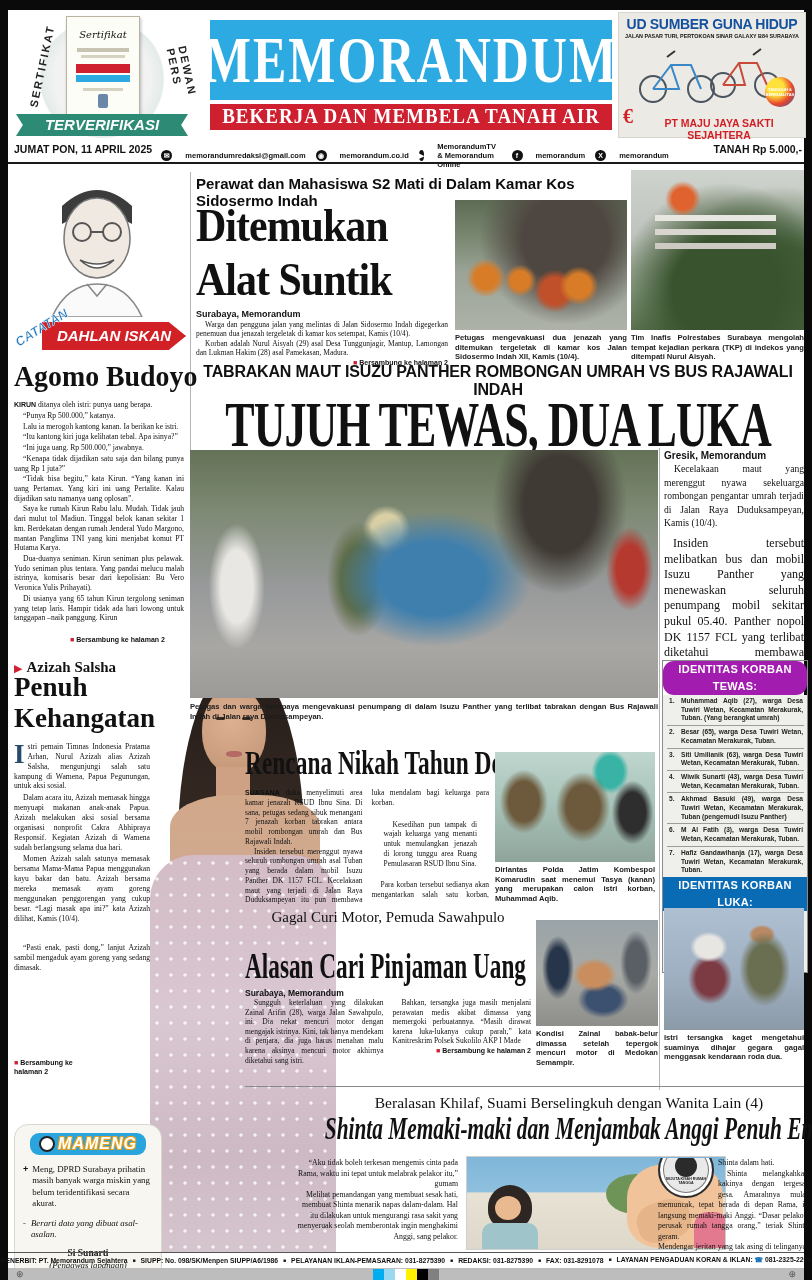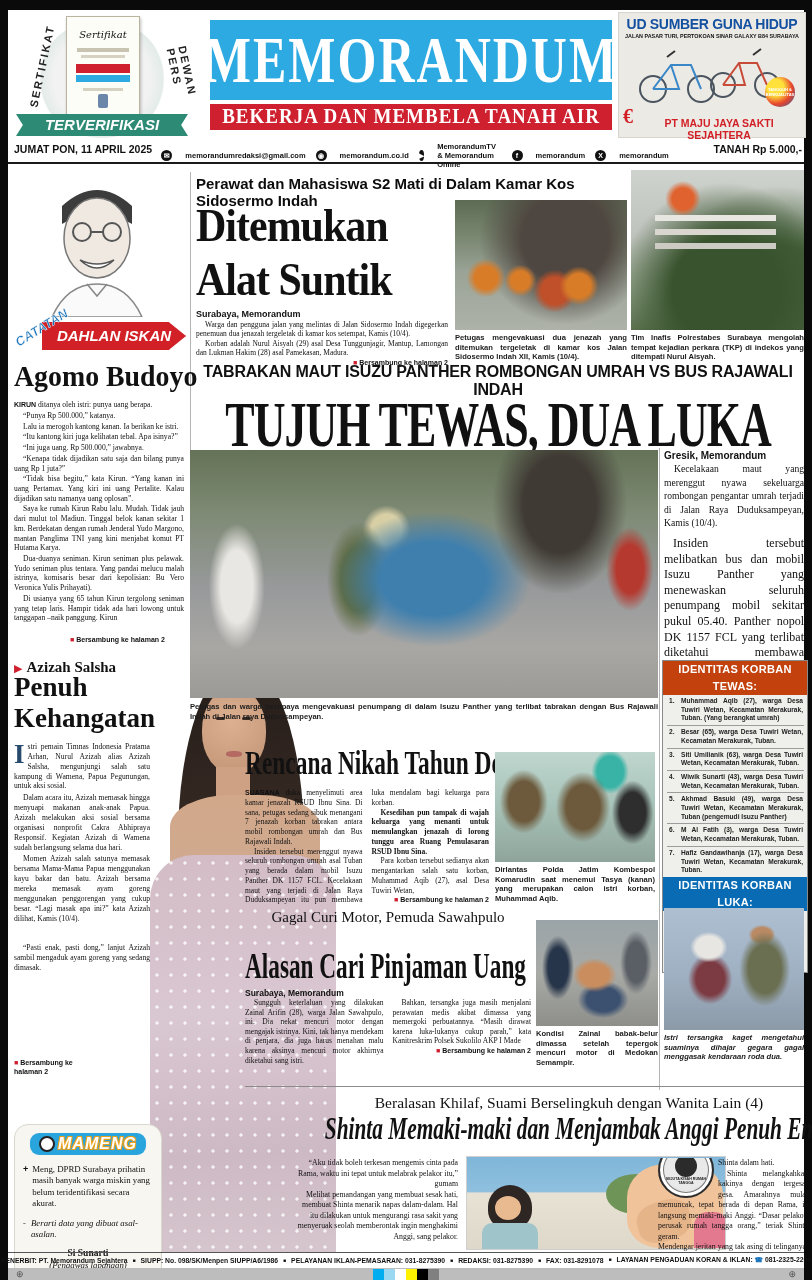--- a/index.html
+++ b/index.html
@@ -261,42 +261,42 @@
   <div class="abs rule-v" style="left:659px;top:448px;width:1px;height:642px;"></div>
   <div class="abs dateline" style="left:664px;top:450px;font-size:10px;">Gresik, Memorandum</div>
   <div class="abs jus" style="left:664px;top:462px;width:140px;height:196px;overflow:hidden;">
     <p style="margin:0 0 6px;text-indent:10px;font-size:9.6px;line-height:1.42;">Kecelakaan maut yang merenggut nyawa sekeluarga rombongan pengantar umrah terjadi di Jalan Raya Duduksampeyan, Kamis (10/4).</p>
     <p style="margin:0;text-indent:9px;font-size:12px;line-height:1.3;">Insiden tersebut melibatkan bus dan mobil Isuzu Panther yang menewaskan seluruh penumpang mobil sekitar pukul 05.40. Panther nopol DK 1157 FCL yang terlibat diketahui membawa keluarga rombongan umrah yang berangkat dari Tuban.</p>
     <p style="margin:0;text-indent:9px;font-size:7.8px;line-height:1.3;">Mobil melaju dari arah barat (Lamongan ke Gresik) dan diduga mengalami selip ban. Akibat selip, mobil yang dikemudikan Akhmad Basuki (49), asal Desa Tuwiri Wetan, Kecamatan Merakurak,</p>
     <div style="text-align:right;"></div>
   </div>
 
   <div class="abs" style="left:662px;top:660px;width:144px;border:1px solid #8a8a8a;">
-    <div class="vbanner" style="background:#c2410c;">IDENTITAS KORBAN TEWAS:</div>
+    <div class="vbanner" style="background:#a21caf;border-radius:11px;">IDENTITAS KORBAN TEWAS:</div>
     <ol class="vlist">
       <li>Muhammad Aqib (27), warga Desa Tuwiri Wetan, Kecamatan Merakurak, Tuban. (Yang berangkat umrah)</li>
       <li>Besar (65), warga Desa Tuwiri Wetan, Kecamatan Merakurak, Tuban.</li>
       <li>Siti Umilianik (63), warga Desa Tuwiri Wetan, Kecamatan Merakurak, Tuban.</li>
       <li>Wiwik Sunarti (43), warga Desa Tuwiri Wetan, Kecamatan Merakurak, Tuban.</li>
       <li>Akhmad Basuki (49), warga Desa Tuwiri Wetan, Kecamatan Merakurak, Tuban (pengemudi Isuzu Panther)</li>
       <li>M Al Fatih (3), warga Desa Tuwiri Wetan, Kecamatan Merakurak, Tuban.</li>
       <li>Hafiz Gandawihanja (17), warga Desa Tuwiri Wetan, Kecamatan Merakurak, Tuban.</li>
     </ol>
     <div class="vbanner" style="background:#0a6bb5;">IDENTITAS KORBAN LUKA:</div>
     <ol class="vlist">
       <li>Suwarno (46), sopir bus asal Desa Mentoro, Kecamatan Soko, Kabupaten Tuban.</li>
       <li>Khoirul Anam (23), kernet bus asal Desa Karangdongo, Kecamatan Sumberjo, Kabupaten Bojonegoro.</li>
     </ol>
   </div>
 
   <div class="abs" style="left:245px;top:744px;font-size:30px;font-weight:900;white-space:nowrap;transform:scale(.78,1.1);transform-origin:top left;">Rencana Nikah Tahun Depan</div>
   <div class="abs jus" style="left:245px;top:788px;width:244px;height:118px;overflow:hidden;column-count:2;column-gap:9px;font-size:7.5px;line-height:1.3;">
     <p style="margin:0;"><b class="sans" style="font-size:7px;">SUASANA</b><span> duka menyelimuti area kamar jenazah RSUD Ibnu Sina. Di sana, petugas sedang sibuk menangani 7 jenazah korban tabrakan antara mobil rombongan umrah dan Bus Rajawali Indah.</span></p>
     <p style="margin:0;text-indent:9px;">Insiden tersebut merenggut nyawa seluruh rombongan umrah asal Tuban yang berada dalam mobil Isuzu Panther DK 1157 FCL. Kecelakaan maut yang terjadi di Jalan Raya Duduksampeyan itu pun membawa luka mendalam bagi keluarga para korban.</p>
-    <p style="margin:0;text-indent:9px;font-weight:bold;">Kesedihan pun tampak di wajah keluarga yang menanti untuk memulangkan jenazah di lorong tunggu area Ruang Pemulasaran RSUD Ibnu Sina.</p>
+    <p style="margin:12px;text-indent:9px;">Kesedihan pun tampak di wajah keluarga yang menanti untuk memulangkan jenazah di lorong tunggu area Ruang Pemulasaran RSUD Ibnu Sina.</p>
     <p style="margin:0;text-indent:9px;">Para korban tersebut sedianya akan mengantarkan salah satu korban, Muhammad Aqib (27), asal Desa Tuwiri Wetan,</p>
     <div style="text-align:right;"><span class="cont">Bersambung ke halaman 2</span></div>
   </div>
   <div class="abs ph" style="left:495px;top:752px;width:160px;height:110px;background:
     radial-gradient(ellipse 30px 40px at 18% 45%,#6d5a3c 50%,transparent 80%),
     radial-gradient(ellipse 34px 44px at 55% 50%,#6d5a3c 50%,transparent 80%),
     radial-gradient(ellipse 26px 40px at 86% 55%,#2e2e2e 50%,transparent 80%),
     radial-gradient(ellipse 22px 26px at 72% 18%,#39b3a6 60%,transparent 85%),
     linear-gradient(180deg,#bfd6ce 0%,#a9c4ba 45%,#8fa59c 100%);"></div>
   <div class="abs cap" style="left:495px;top:865px;width:160px;">Dirlantas Polda Jatim Kombespol Komarudin saat menemui Tasya (kanan) yang merupakan calon istri korban, Muhammad Aqib.</div>
@@ -319,21 +319,21 @@
     radial-gradient(ellipse 30px 22px at 55% 75%,#3c5170 55%,transparent 85%),
     linear-gradient(180deg,#9aa4a8 0%,#a8aaa6 50%,#8e8f8b 100%);"></div>
   <div class="abs cap" style="left:536px;top:1029px;width:122px;">Kondisi Zainal babak-belur dimassa setelah tepergok mencuri motor di Medokan Semampir.</div>
 
   <div class="abs ph" style="left:664px;top:908px;width:140px;height:122px;background:
     radial-gradient(ellipse 22px 18px at 32% 32%,#e8e6e2 60%,transparent 85%),
     radial-gradient(ellipse 26px 30px at 33% 58%,#7c3b43 55%,transparent 85%),
     radial-gradient(ellipse 30px 44px at 72% 50%,#6b6f52 55%,transparent 85%),
     radial-gradient(ellipse 16px 12px at 70% 22%,#b98a64 60%,transparent 85%),
     linear-gradient(180deg,#aebfd2 0%,#9fb0c2 55%,#8c9aa8 100%);"></div>
-  <div class="abs cap" style="left:664px;top:1033px;width:140px;font-style:italic;">Istri tersangka kaget mengetahui suaminya dihajar gegara gagal menggasak kendaraan roda dua.</div>
+  <div class="abs cap" style="left:664px;top:1033px;width:140px;">Istri tersangka kaget mengetahui suaminya dihajar gegara gagal menggasak kendaraan roda dua.</div>
 
   <div class="abs rule-h" style="left:245px;top:1086px;width:559px;height:1px;background:#8a8a8a;"></div>
   <div class="abs" style="left:330px;top:1094px;width:478px;text-align:center;font-size:15.5px;">Beralasan Khilaf, Suami Berselingkuh dengan Wanita Lain (4)</div>
   <div class="abs" style="left:268px;top:1112px;width:544px;text-align:center;">
     <span style="display:inline-block;font-size:26px;font-weight:900;font-style:italic;white-space:nowrap;transform:scale(.82,1.18);transform-origin:top center;">Shinta Memaki-maki dan Menjambak Anggi Penuh Emosi</span>
   </div>
   <div class="abs" style="left:292px;top:1158px;width:166px;height:96px;overflow:hidden;font-size:7.8px;line-height:1.35;text-align:right;">
     <p style="margin:0;">“Aku tidak boleh terkesan mengemis cinta pada Rama, waktu ini tepat untuk melabrak pelakor itu,” gumam</p>
     <p style="margin:0 0 6px;">Melihat pemandangan yang membuat sesak hati, membuat Shinta menarik napas dalam-dalam. Hal itu dilakukan untuk mengurangi rasa sakit yang menyeruak seolah memberontak ingin menghakimi Anggi, sang pelakor.</p>
   </div>

